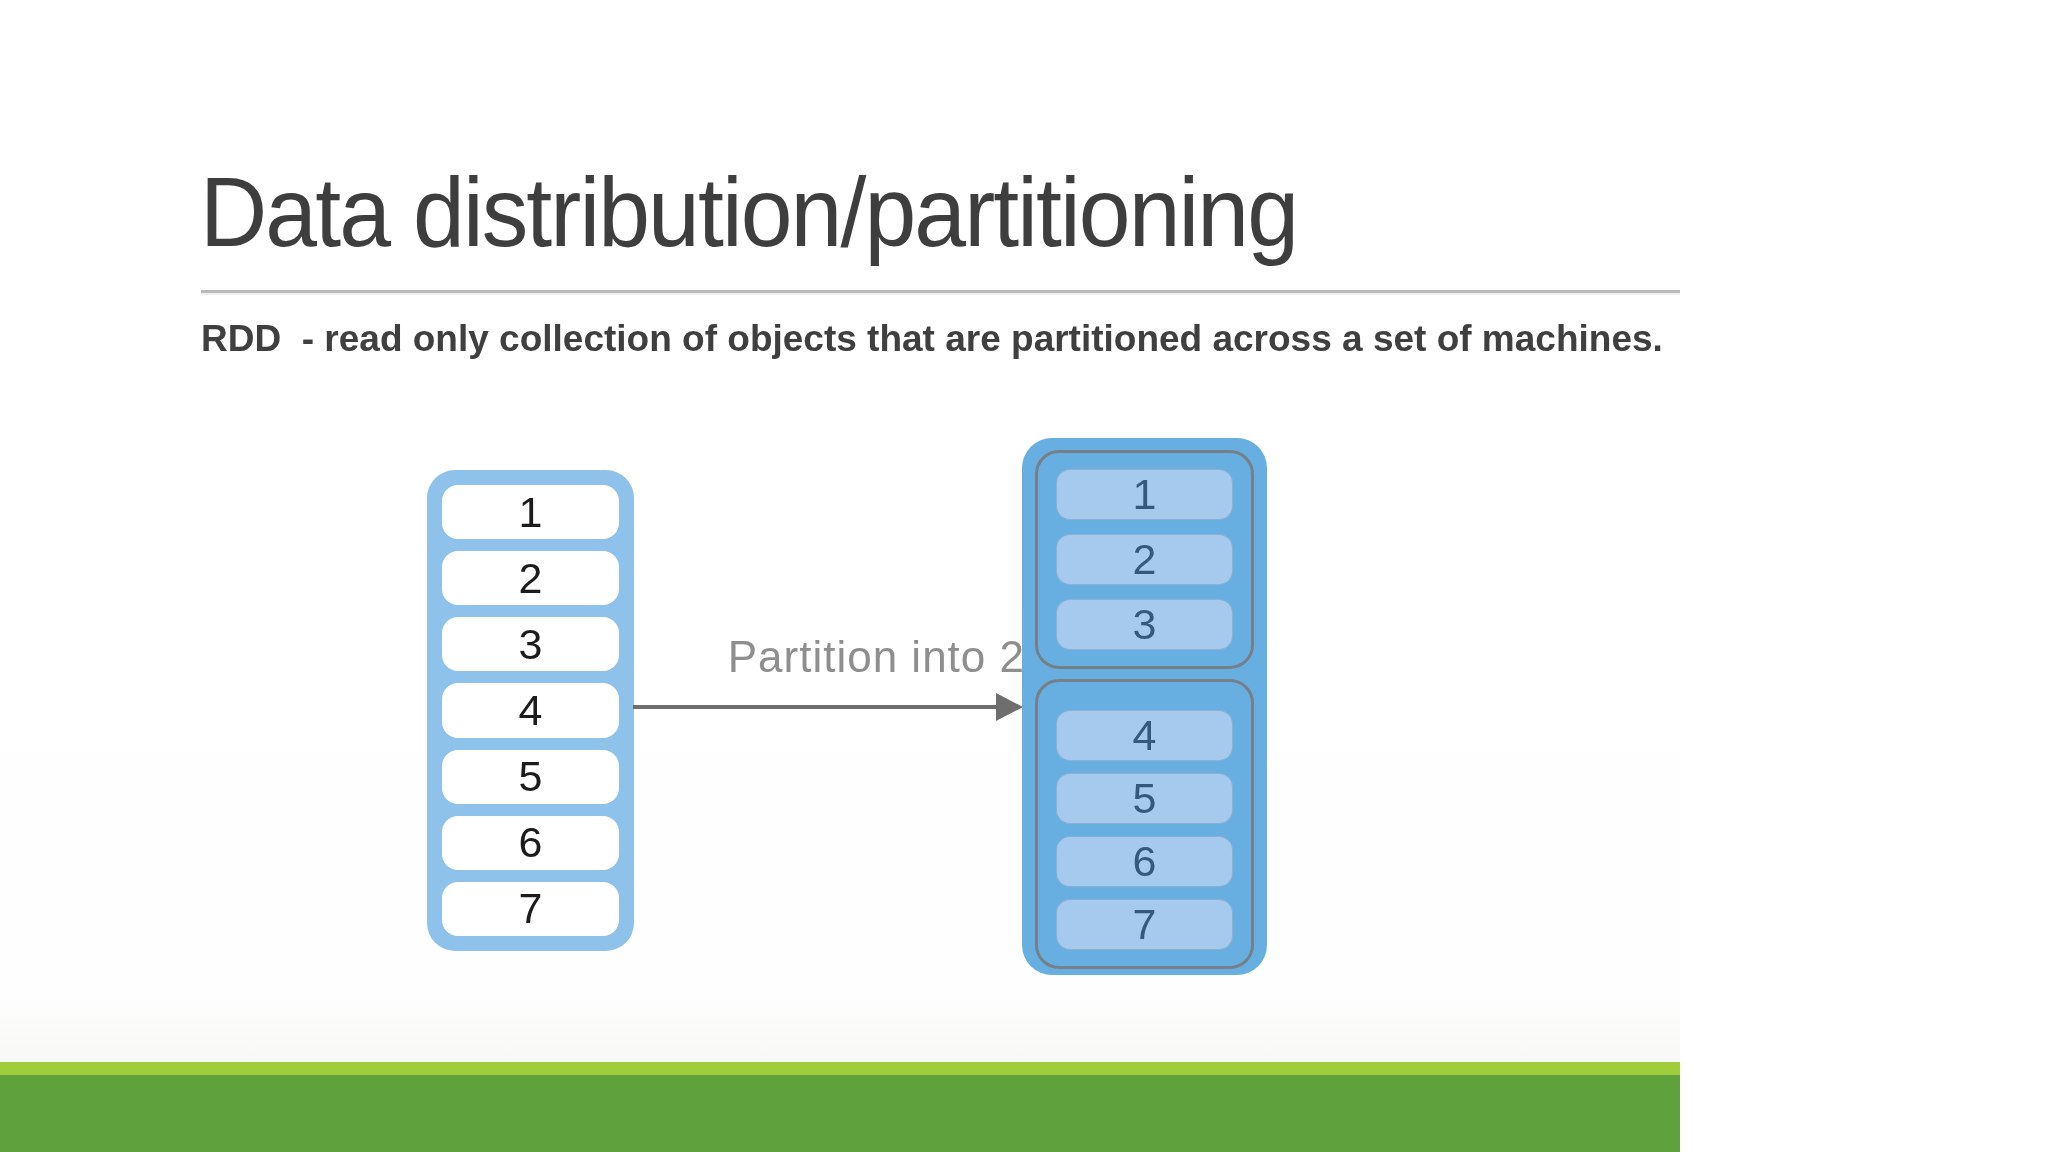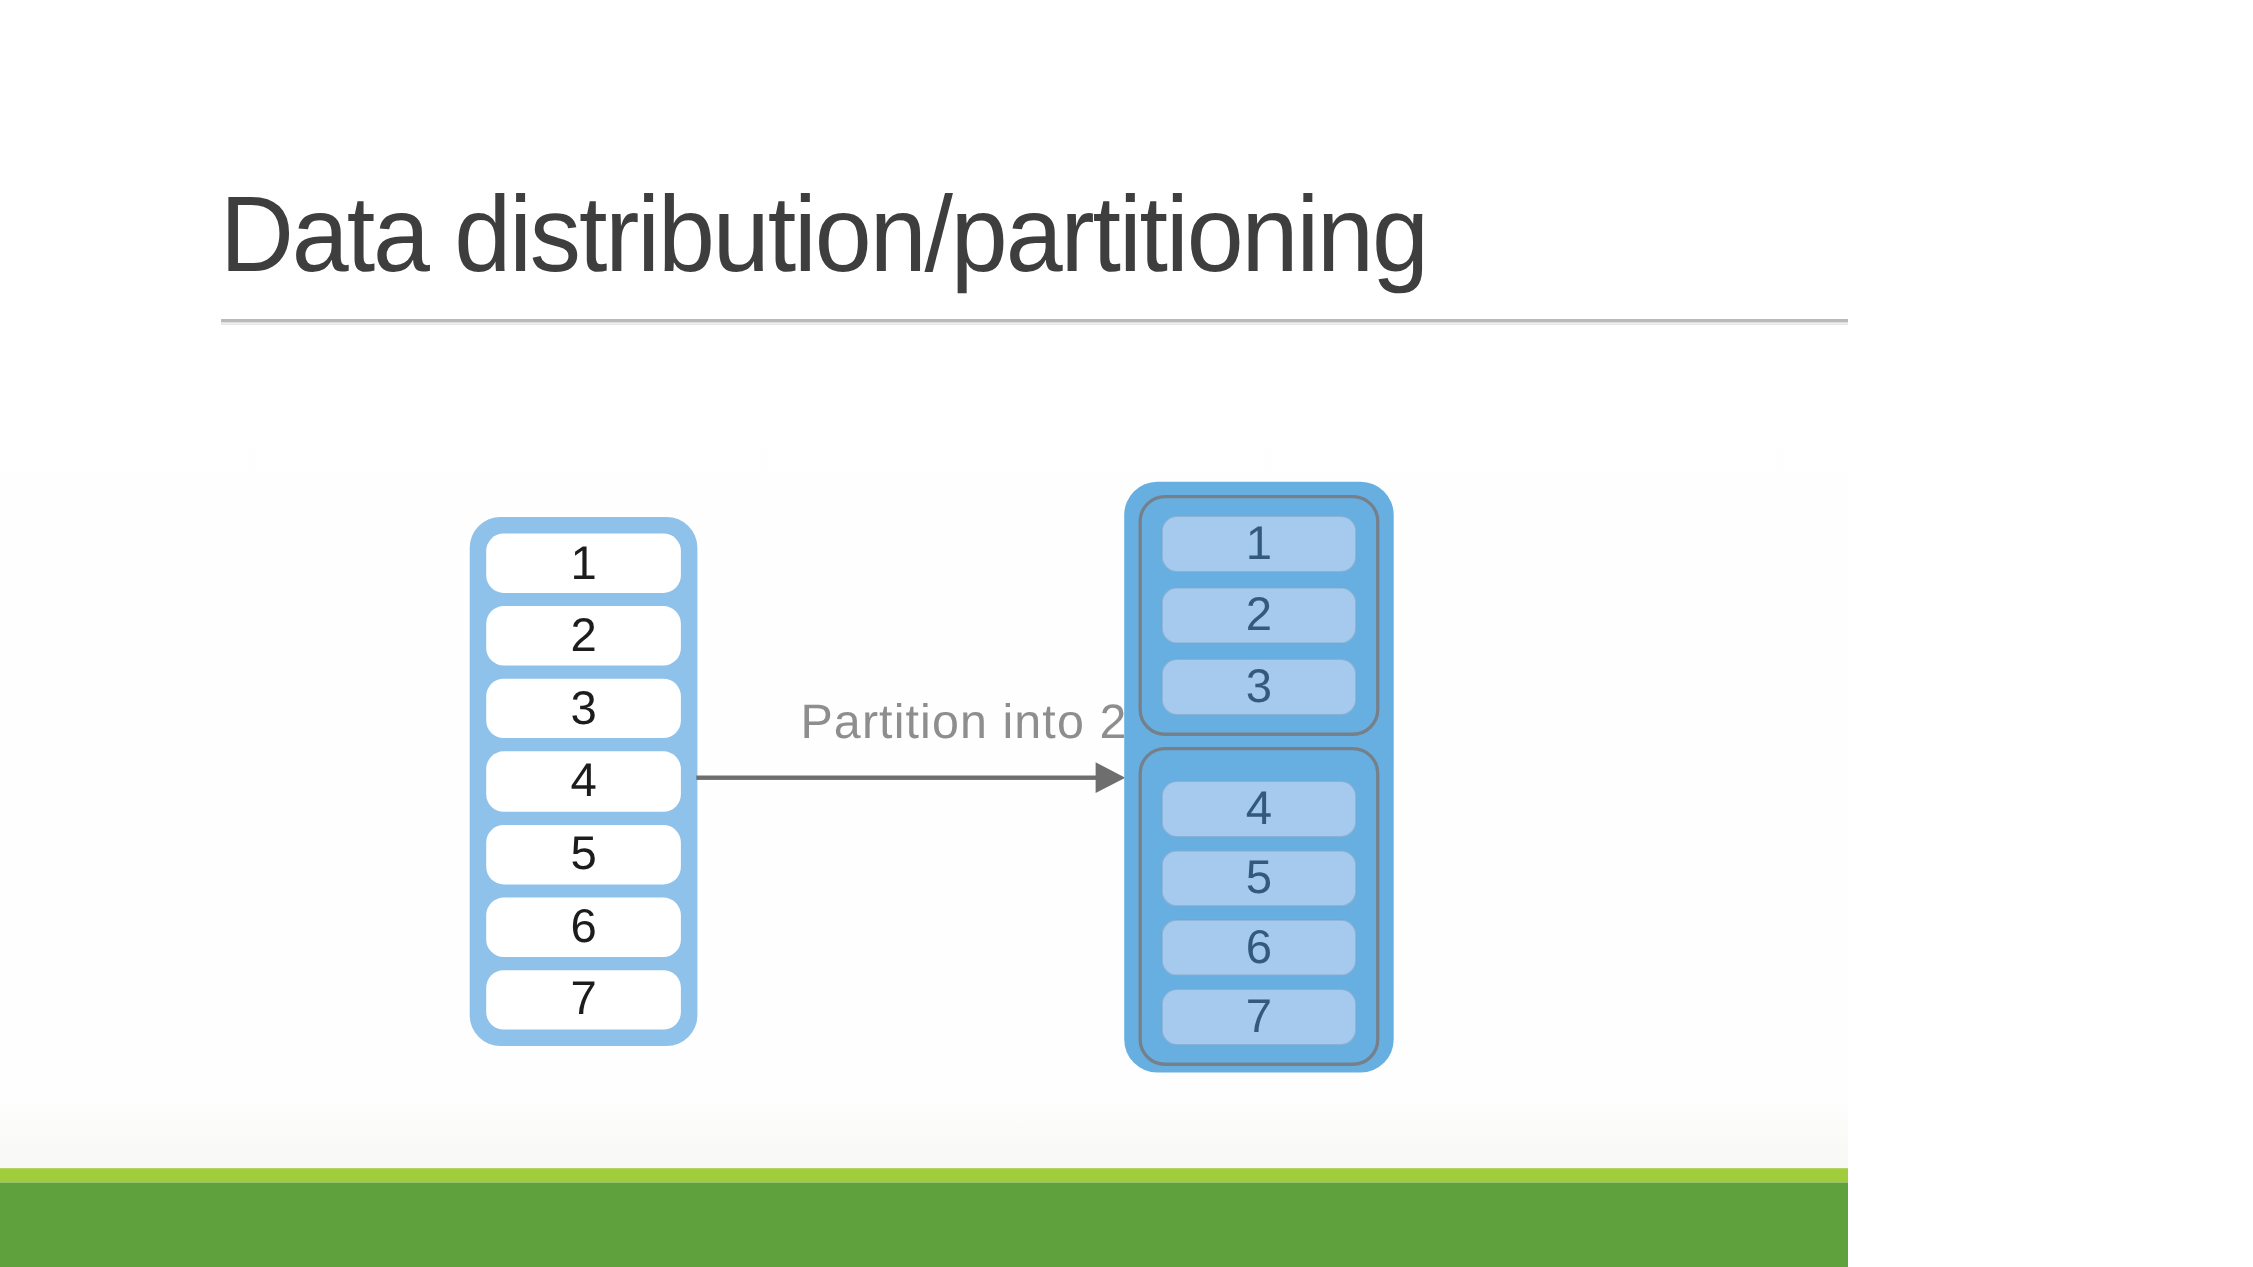--- a/index.html
+++ b/index.html
@@ -163,20 +163,21 @@
     background: var(--footer-dark-green);
   }
 </style>
 </head>
 <body>
 
 <div class="stage">
 
   <h1 class="title">Data distribution/partitioning</h1>
   <div class="rule"></div>
+  <p class="subtitle">RDD  - read only collection of objects that are partitioned across a set of machines.</p>
 
   <div class="src-list">
       <div class="src-cell">1</div>
       <div class="src-cell">2</div>
       <div class="src-cell">3</div>
       <div class="src-cell">4</div>
       <div class="src-cell">5</div>
       <div class="src-cell">6</div>
       <div class="src-cell">7</div>
     </div>

